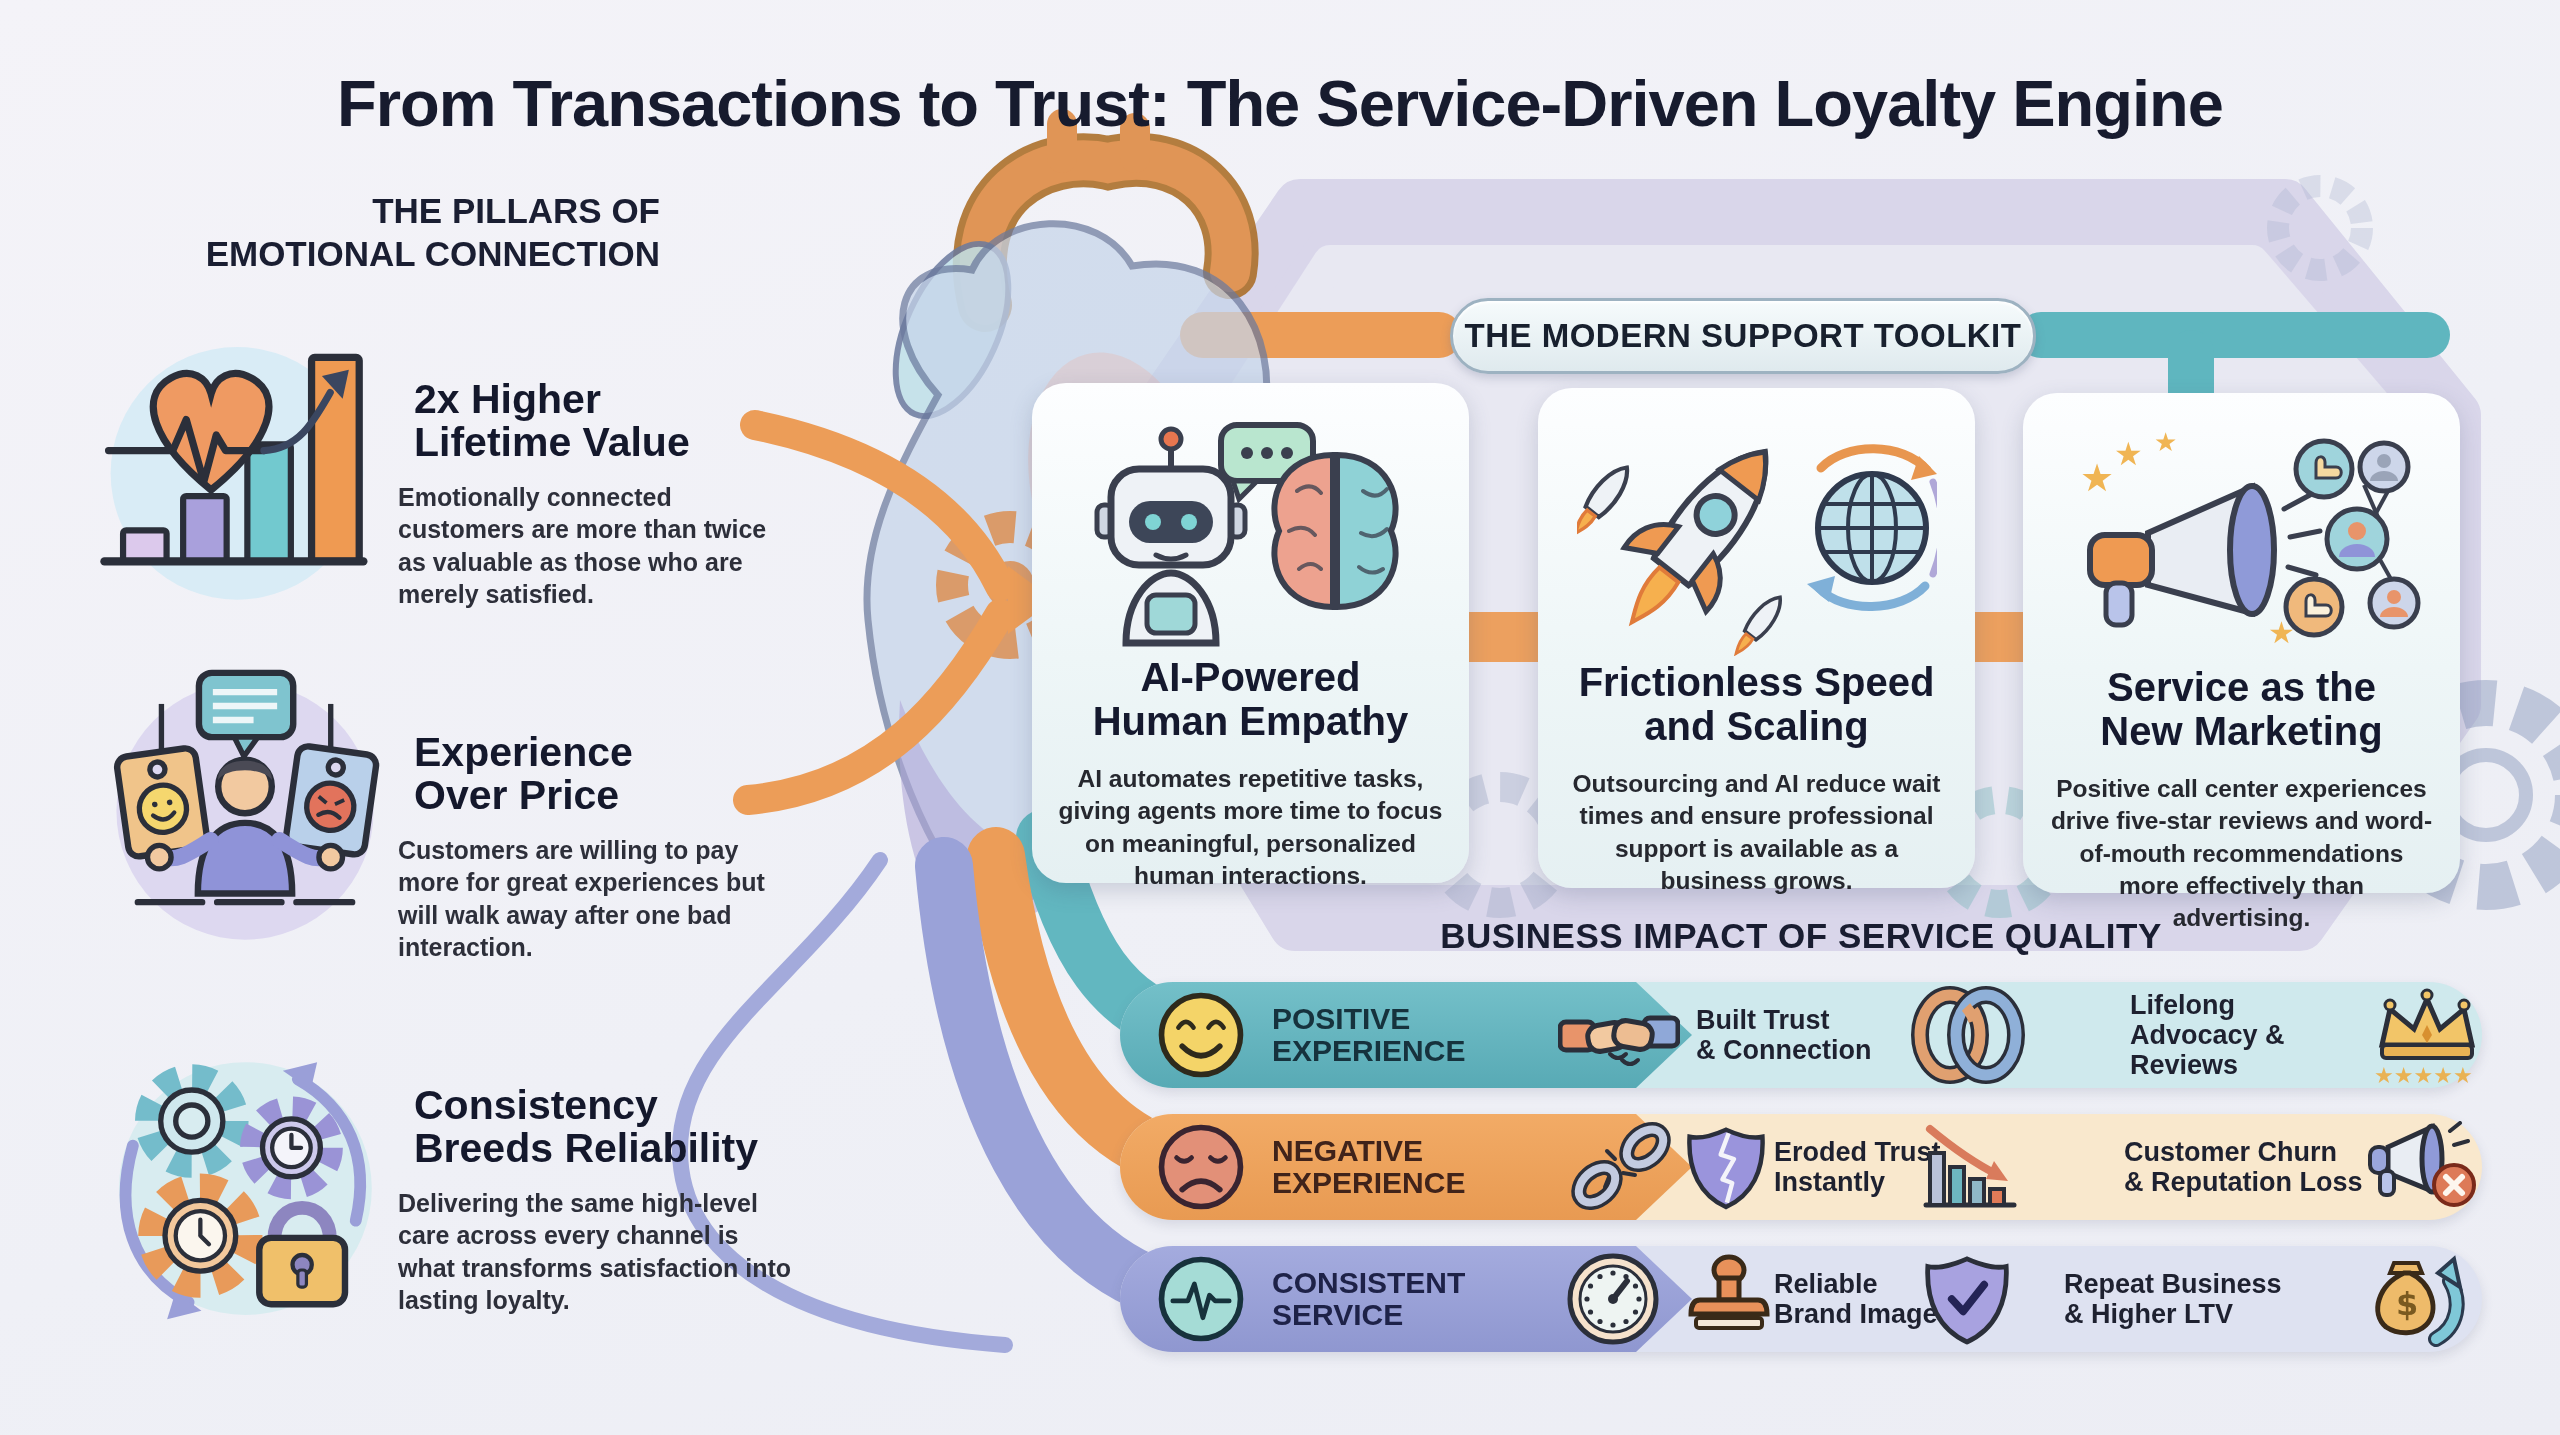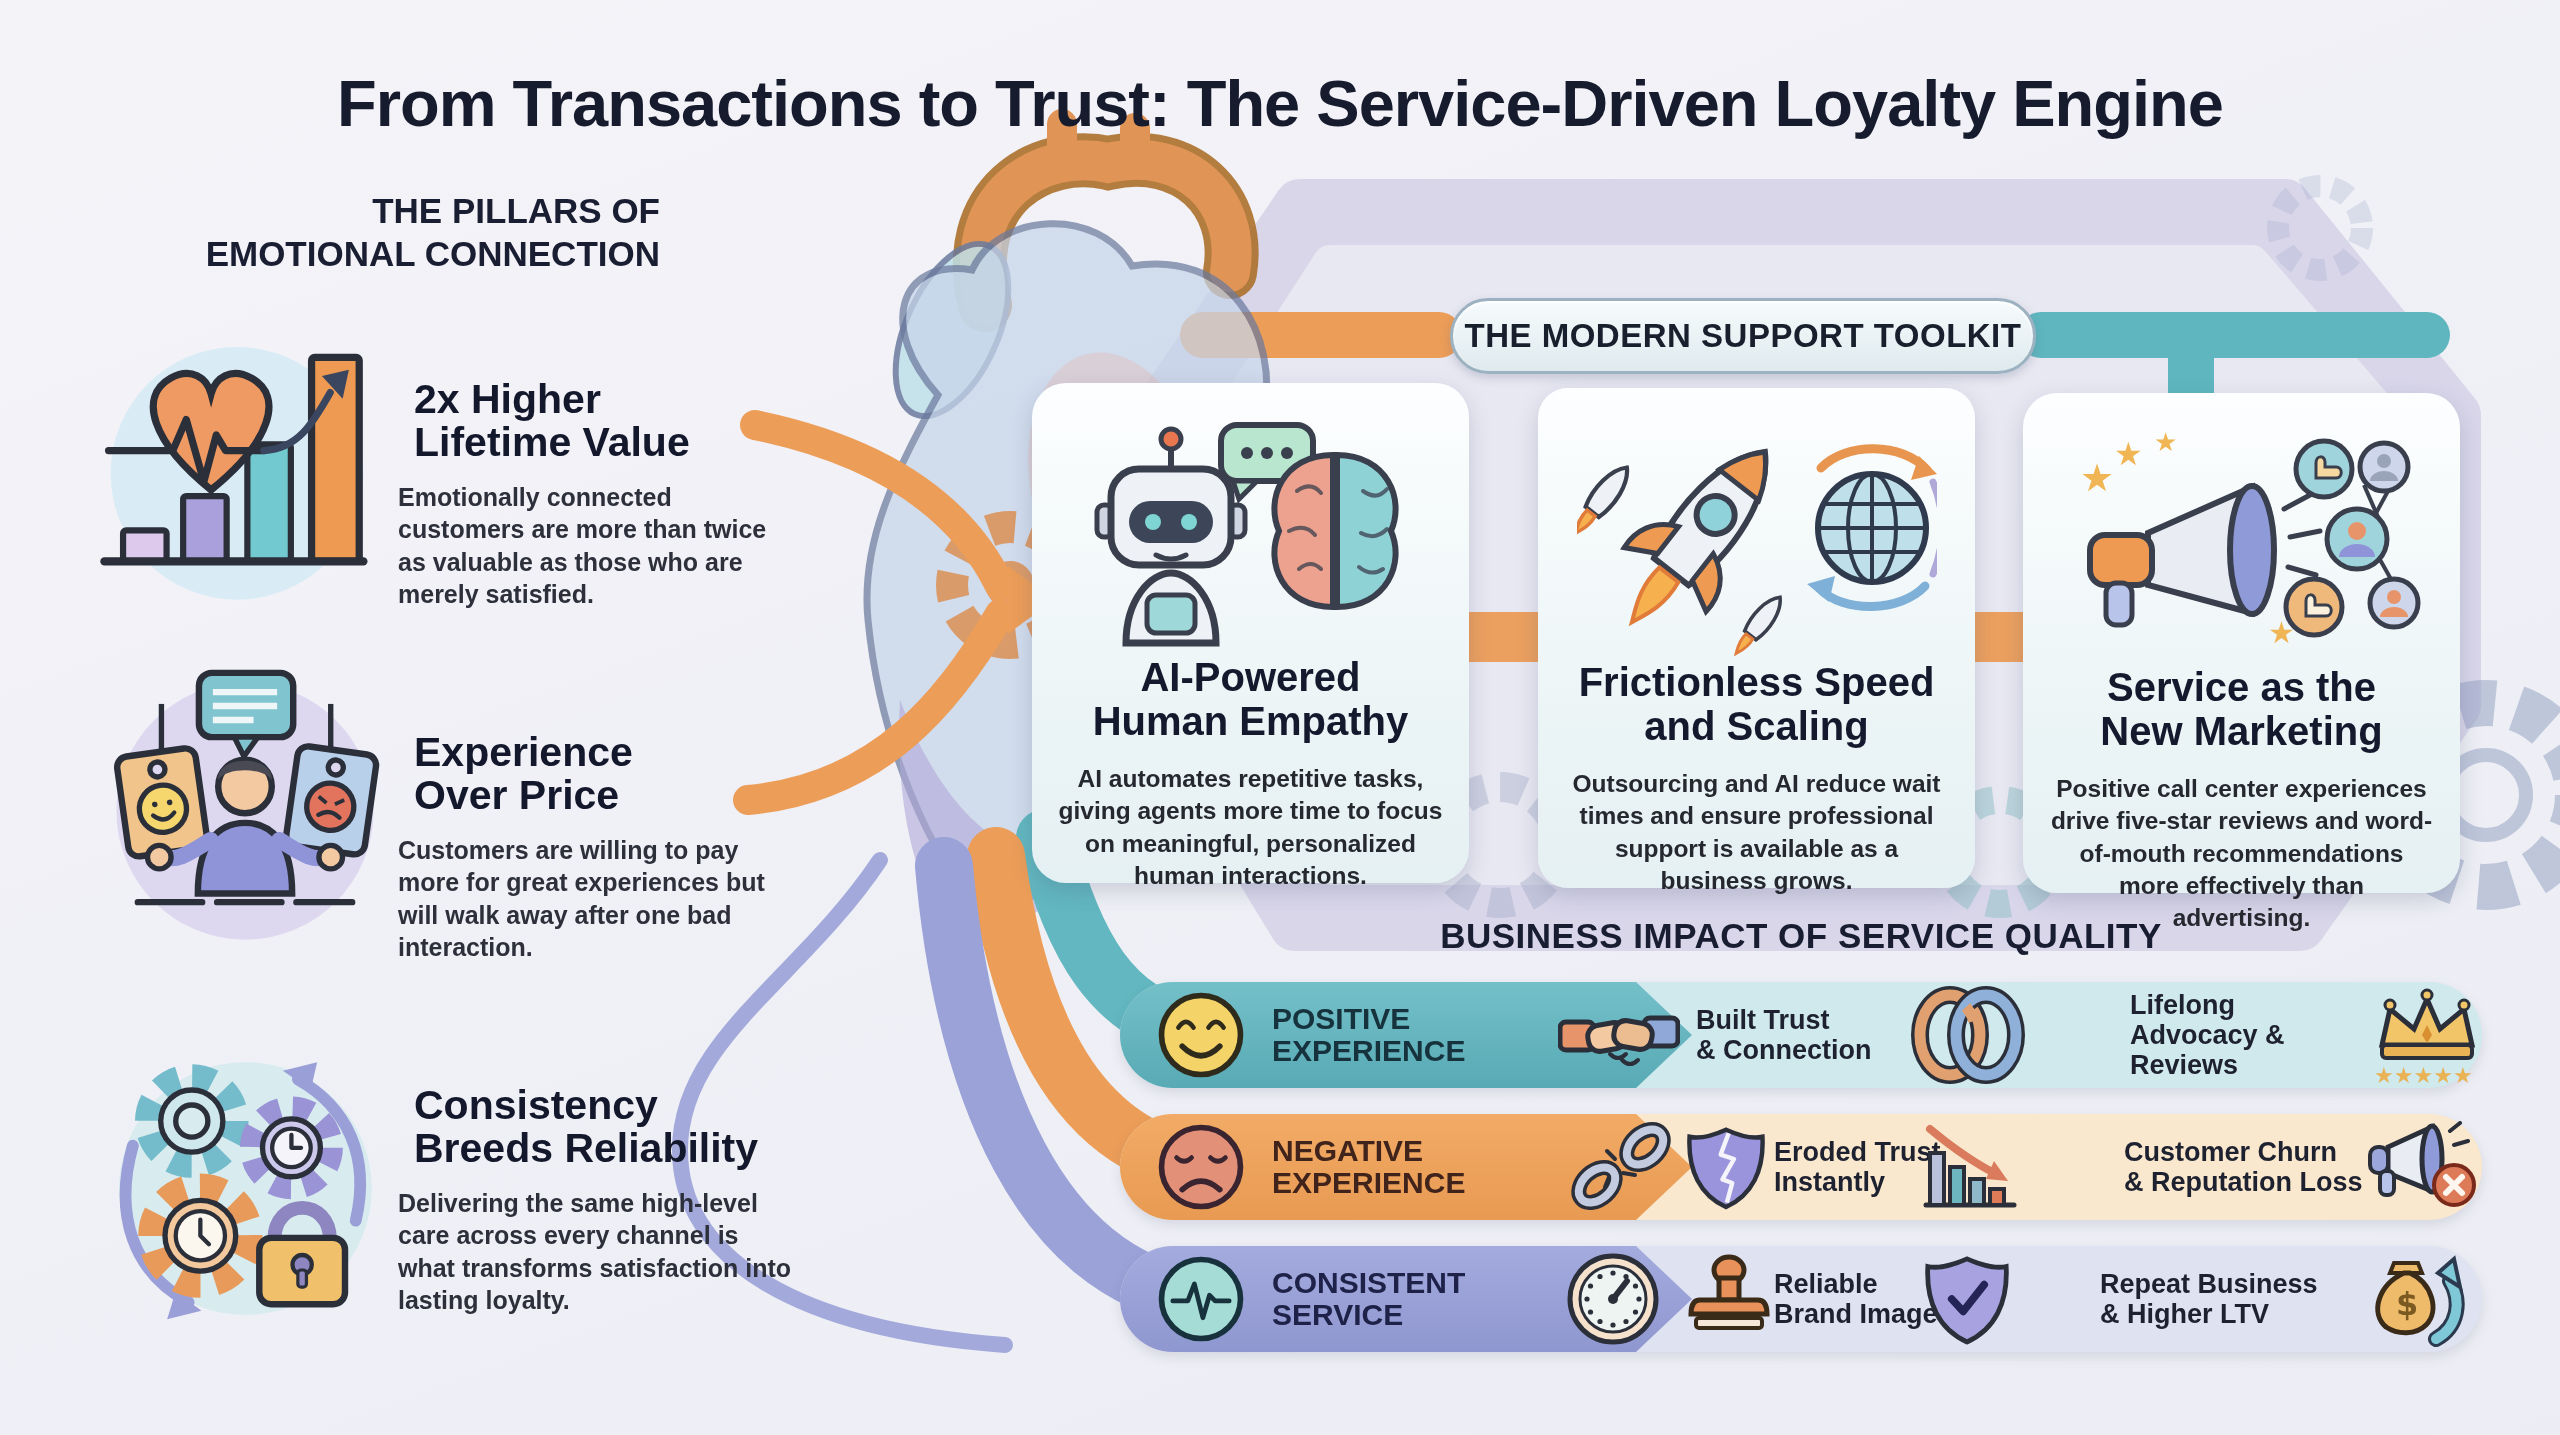--- a/index.html
+++ b/index.html
@@ -28,21 +28,21 @@
     display:flex;align-items:center;justify-content:center;
     font-size:33px;font-weight:800;color:#18202e;letter-spacing:.5px;white-space:nowrap;}
   .card{position:absolute;z-index:6;width:437px;height:500px;border-radius:34px;
     background:linear-gradient(180deg,#fdfeff 0%,#eef6f7 55%,#e5f0f2 100%);
     box-shadow:0 8px 22px rgba(70,80,115,.22);
     display:flex;flex-direction:column;align-items:center;}
   .card .card-art{margin-top:28px;height:248px;display:flex;align-items:center;justify-content:center;}
   .card h3{margin:4px 0 0 0;text-align:center;font-size:40px;line-height:1.1;font-weight:800;color:#15192e;white-space:pre-line;}
   .card p{margin:20px 26px 0 26px;text-align:center;font-size:24.5px;line-height:1.32;font-weight:600;color:#26282f;}
   #card-1{left:1032px;top:383px;}
-  #card-2{left:1538px;top:388px;border-radius:30px;}
+  #card-2{left:1538px;top:388px;}
   #card-3{left:2023px;top:393px;}
 
   
   .impact-heading{position:absolute;left:1120px;top:916px;width:1362px;z-index:5;
     text-align:center;font-size:35px;font-weight:800;letter-spacing:.5px;color:#191d31;}
   .impact-row{position:absolute;left:1120px;width:1362px;height:106px;z-index:6;}
   .row-light{position:absolute;inset:0;border-radius:56px;box-shadow:0 5px 12px rgba(90,95,125,.16);}
   .row-chevron{position:absolute;left:0;top:0;bottom:0;width:572px;border-radius:56px 0 0 56px;
     clip-path:polygon(0 0,calc(100% - 56px) 0,100% 50%,calc(100% - 56px) 100%,0 100%);}
   #row-1 .row-light{background:#cfe9ed;} #row-1 .row-chevron{background:linear-gradient(180deg,#74c0c9,#58aab5);}
@@ -422,21 +422,21 @@
       <rect x="31" y="24" width="20" height="22" fill="#e8915a" stroke="#3a2a18" stroke-width="5"></rect>
       <path d="M 12 46 h 58 c 7 0 9 7 9 14 h -76 c 0 -7 2 -14 9 -14 z" fill="#e8915a" stroke="#3a2a18" stroke-width="5"></path>
       <rect x="8" y="64" width="66" height="10" rx="3" fill="#f5e8d8" stroke="#3a2a18" stroke-width="4"></rect>
     </svg>
     <div class="rc row-out" style="left:654px;width:210px">Reliable
 Brand Image</div>
     <svg class="rc" style="left:804px" width="86" height="94" viewBox="-45 -48 90 96">
       <path d="M 0 -42 C 18 -34 33 -32 41 -34 C 43 4 29 32 0 45 C -29 32 -43 4 -41 -34 C -33 -32 -18 -34 0 -42 Z" fill="#a8a2e0" stroke="#2b2f3a" stroke-width="5"></path>
       <polyline points="-16,0 -4,13 18,-15" fill="none" stroke="#242456" stroke-width="8" stroke-linecap="round" stroke-linejoin="round"></polyline>
     </svg>
-    <div class="rc row-out" style="left:980px;width:248px">Repeat Business
+    <div class="rc row-out" style="left:944px;width:248px">Repeat Business
 &amp; Higher LTV</div>
     <svg class="rc" style="left:1242px" width="126" height="96" viewBox="0 0 126 96">
       <path d="M 74 40 C 96 28 100 2 88 -18" transform="translate(0,48)" fill="none" stroke="#2b3a4e" stroke-width="16" stroke-linecap="round"></path>
       <path d="M 74 40 C 96 28 100 2 88 -18" transform="translate(0,48)" fill="none" stroke="#7fc8d8" stroke-width="10" stroke-linecap="round"></path>
       <polygon points="76,22 92,8 98,36" fill="#7fc8d8" stroke="#2b3a4e" stroke-width="4"></polygon>
       <polygon points="32,12 56,12 60,22 28,22" fill="#eebb6a" stroke="#3a2a18" stroke-width="4"></polygon>
       <path d="M 42 22 C 16 34 8 62 24 76 C 36 84 54 84 64 74 C 78 60 70 32 48 22 Z" fill="#eebb6a" stroke="#3a2a18" stroke-width="5"></path>
       <text x="34" y="64" font-size="32" font-weight="bold" fill="#7a5a20" font-family="DejaVu Sans">$</text>
     </svg>
   </div>

